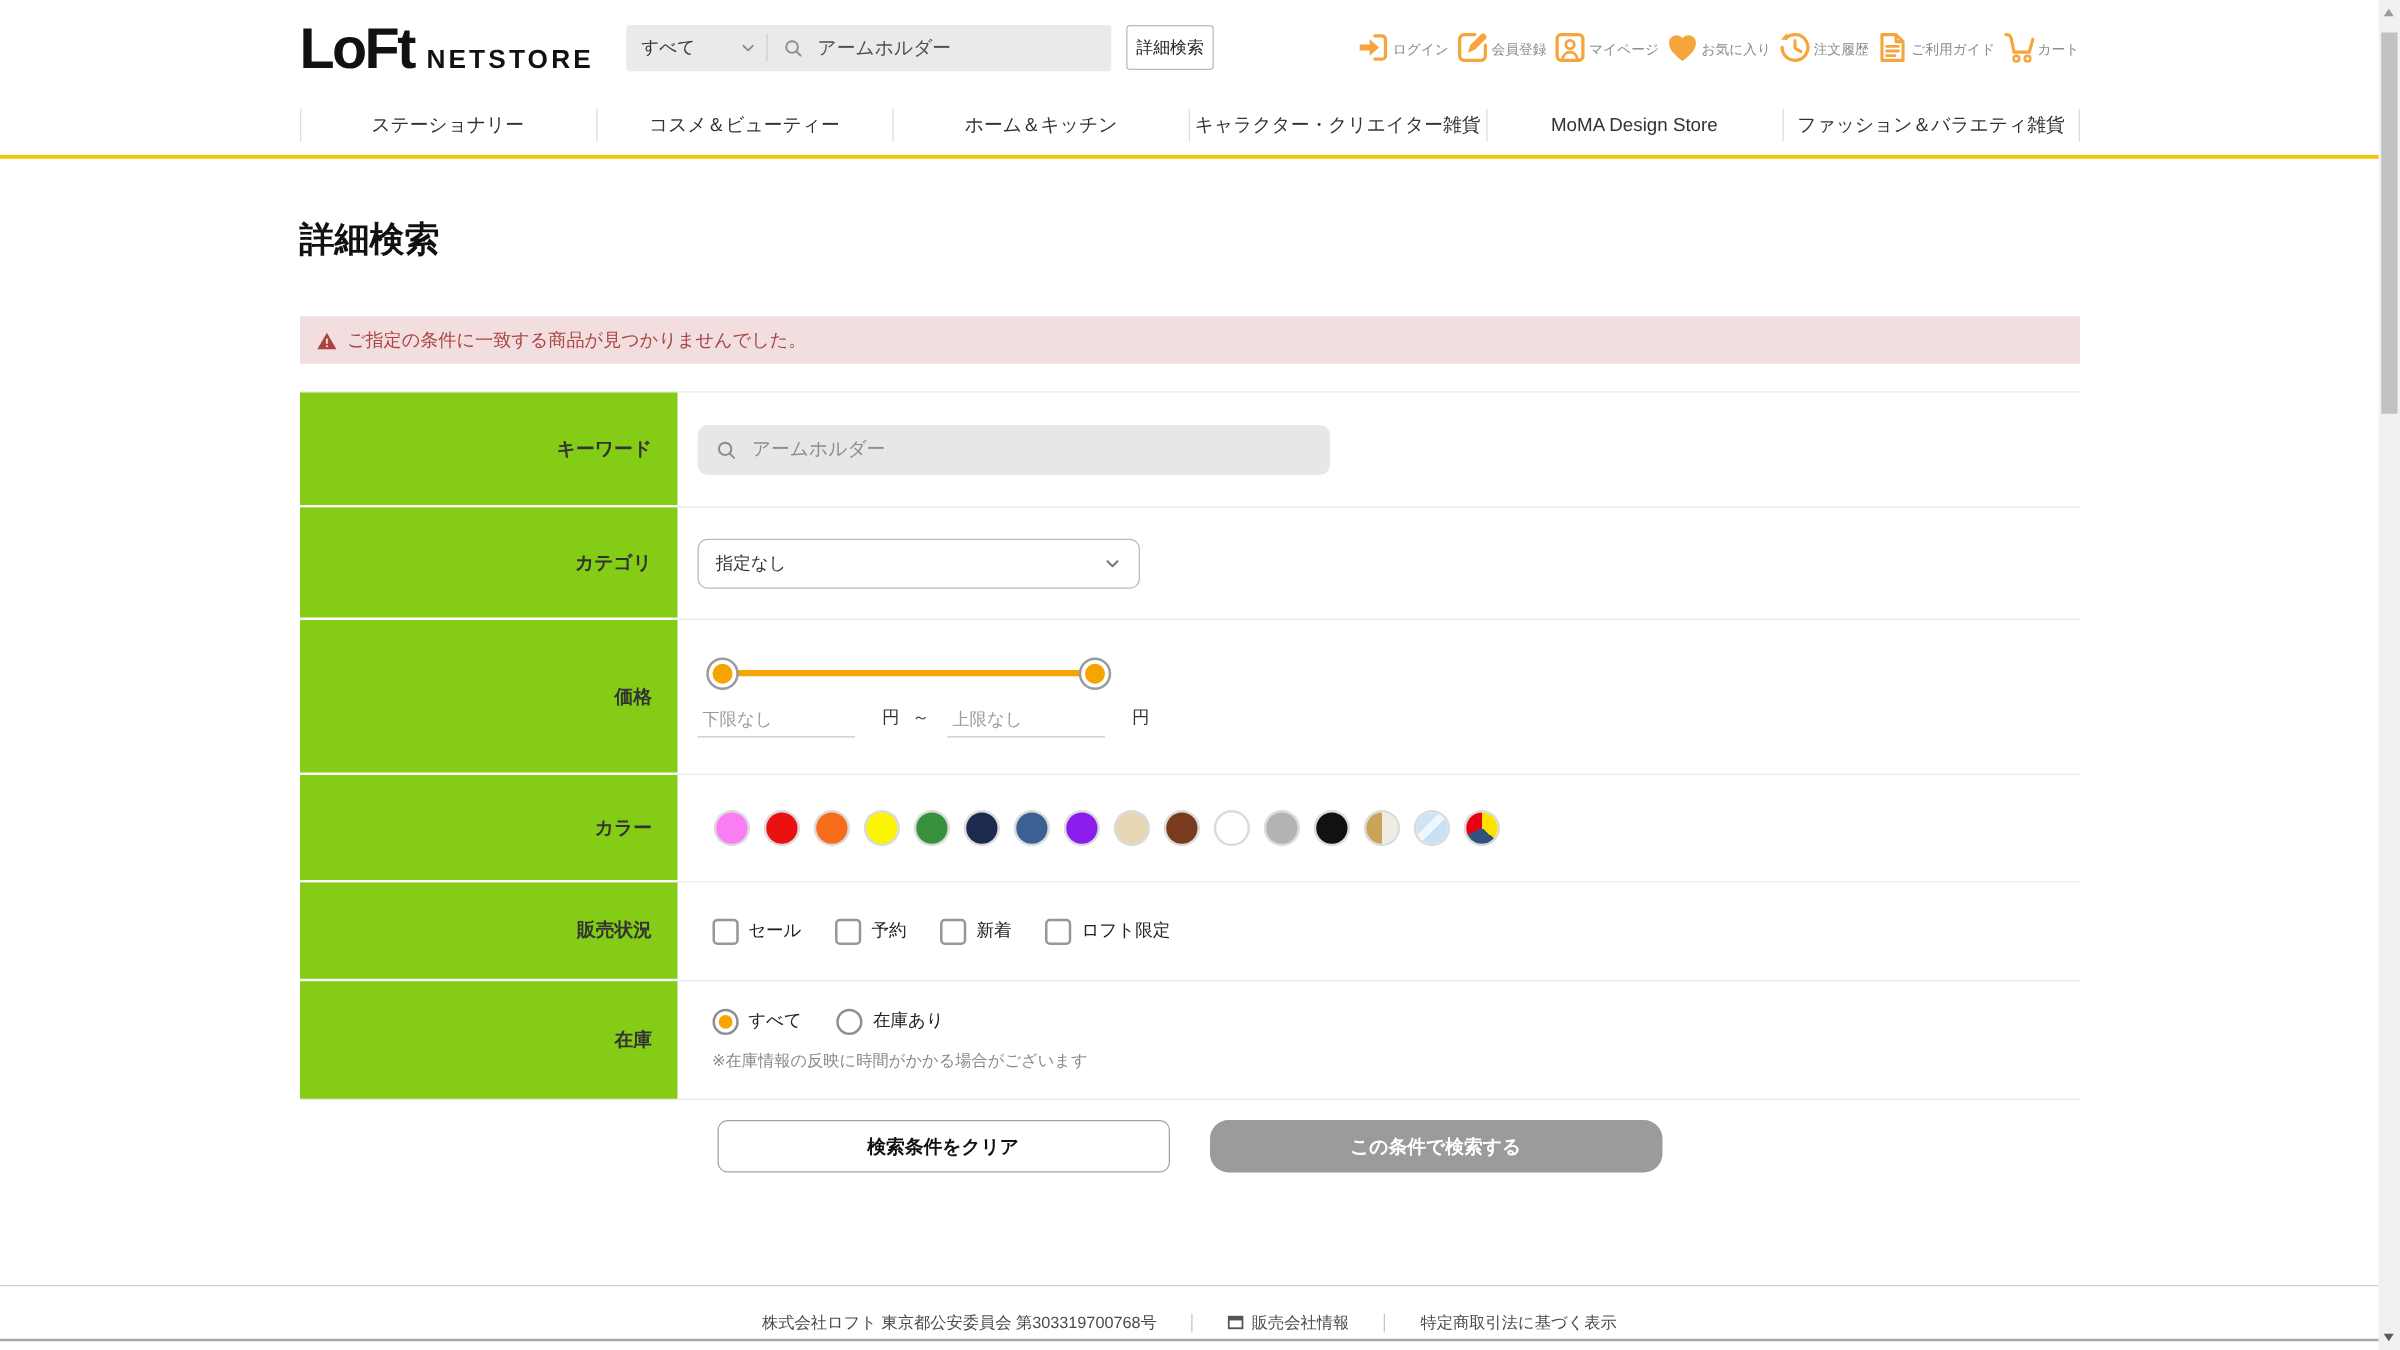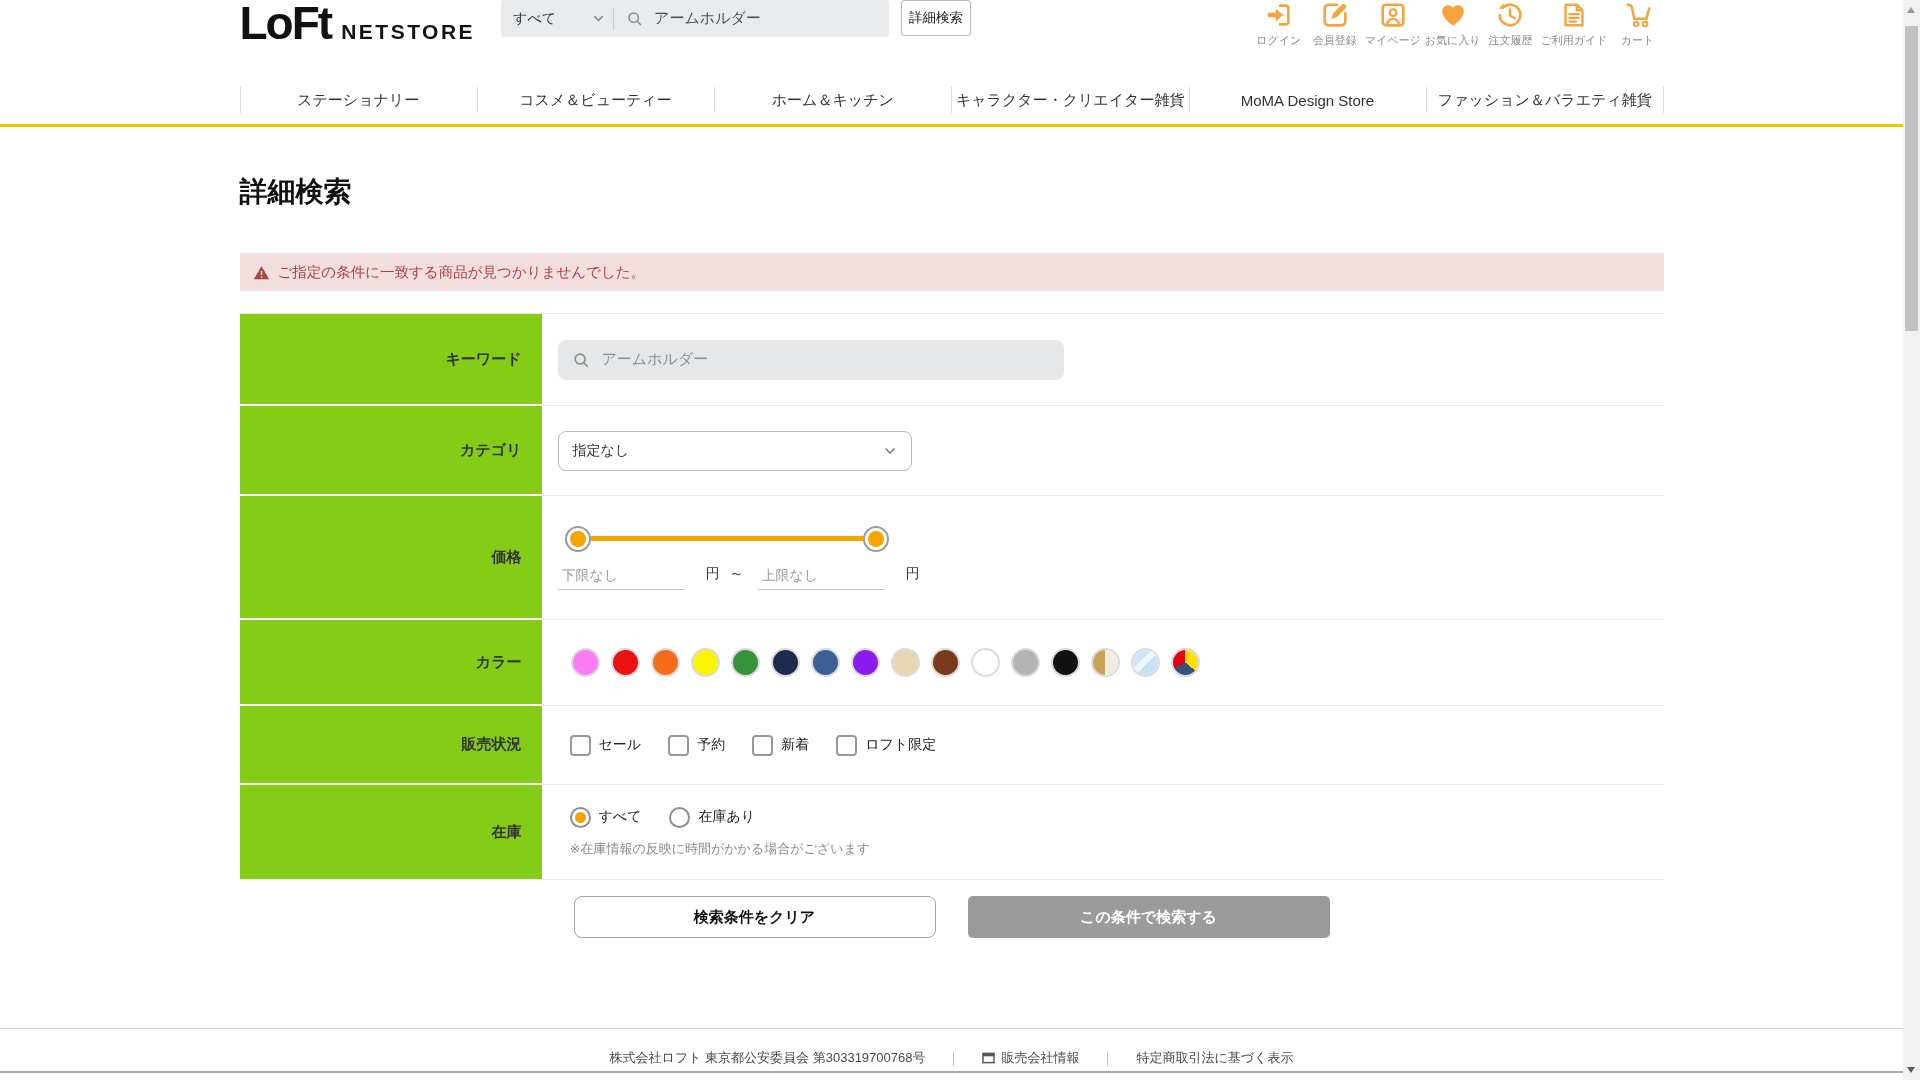--- a/index.html
+++ b/index.html
@@ -4,35 +4,35 @@
 <style>
   html,body{margin:0;padding:0;}
   body{
     width:1920px;height:1080px;overflow:hidden;background:#fff;position:relative;
     font-family:"Liberation Sans","DejaVu Sans",sans-serif;color:#333;
   }
   .viewport{margin-right:17px;}
   .wrap{width:1424px;margin:0 auto;}
 
   
-  .topbar{display:flex;align-items:flex-start;height:76px;}
+  .topbar{display:flex;align-items:center;height:76px;}
   .logo{display:flex;align-items:baseline;cursor:pointer;}
   .logo-loft{font-size:46px;font-weight:900;letter-spacing:-2px;color:#111;line-height:1;}
   .logo-net{font-size:21px;font-weight:700;letter-spacing:2.5px;margin-left:10px;color:#111;}
   .sbox{display:flex;align-items:center;width:388px;height:37px;background:#E8EAEC;border-radius:3px;margin-left:26px;}
   .scope{display:flex;align-items:center;width:112px;padding:0 8px 0 12px;font-size:14px;color:#333;cursor:pointer;box-sizing:border-box;}
   .scope .chev{margin-left:auto;color:#8A8A8A;width:13px;height:13px;}
   .sdiv{width:1px;height:22px;background:#CBCBCB;}
   .query{display:flex;align-items:center;padding:0 12px;flex:1;}
   .query .mag{width:17px;height:17px;color:#8D8D8D;flex:none;}
   .query input{border:none;background:transparent;outline:none;font-size:15px;color:#4E4E4E;margin-left:9px;flex:1;font-family:inherit;}
   .adv-btn{margin-left:12px;height:36px;padding:0 7px;background:#fff;border:1px solid #B9B9B9;border-radius:3px;
     font-size:13.5px;color:#222;display:flex;align-items:center;cursor:pointer;font-family:inherit;}
   .utils{margin-left:auto;display:flex;align-items:flex-start;gap:4px;}
-  .util{display:flex;flex-direction:column;align-items:center;min-width:52px;cursor:pointer;}
+  .util{display:flex;flex-direction:row;align-items:center;min-width:52px;cursor:pointer;}
   .util .uicon{width:30px;height:30px;}
   .util .uicon svg{width:30px;height:30px;display:block;}
   .ulabel{font-size:11px;color:#8A8A8A;margin-top:3px;white-space:nowrap;}
 
   
   .nav{border-bottom:3px solid #F5C400;}
   .nav-list{display:flex;height:48px;position:relative;}
   .nav-list::after{content:"";position:absolute;right:0;top:11px;bottom:11px;width:1px;background:#DBDBDB;}
   .nav-item{flex:1;display:flex;align-items:center;justify-content:center;font-size:15px;color:#333;position:relative;cursor:pointer;white-space:nowrap;}
   .nav-item::before{content:"";position:absolute;left:0;top:11px;bottom:11px;width:1px;background:#DBDBDB;}
@@ -82,21 +82,21 @@
 
   .radio-row{display:flex;align-items:center;margin-left:12px;}
   .radio-opt{display:flex;align-items:center;margin-right:28px;cursor:pointer;}
   .rcirc{width:21px;height:21px;border:2px solid #8F8F8F;border-radius:50%;box-sizing:border-box;margin-right:8px;position:relative;background:#fff;flex:none;}
   .rcirc.checked::after{content:"";position:absolute;inset:3px;background:#F6A400;border-radius:50%;}
   .ropt-label{font-size:14px;color:#222;}
   .stock-note{margin-top:12px;margin-left:12px;font-size:13px;color:#8A8A8A;}
 
   .actions{display:flex;justify-content:center;gap:32px;margin-top:16px;}
   .btn-clear{width:362px;height:42px;background:#fff;border:1px solid #A3A3A3;border-radius:8px;font-size:15px;font-weight:700;color:#111;cursor:pointer;font-family:inherit;}
-  .btn-search{width:362px;height:42px;background:#9B9B9B;border:none;border-radius:5px;font-size:15px;font-weight:700;color:#fff;cursor:pointer;font-family:inherit;}
+  .btn-search{width:362px;height:42px;background:#9B9B9B;border:none;border-radius:15px;font-size:15px;font-weight:700;color:#fff;cursor:pointer;font-family:inherit;}
 
   
   .footer{margin-top:90px;border-top:1px solid #CFCFCF;}
   .footer-inner{display:flex;align-items:center;justify-content:center;padding:20px 0 8px;font-size:13px;color:#4A4A4A;}
   .fsep{width:1px;height:15px;background:#C4C4C4;margin:0 28px;}
   .flink{display:flex;align-items:center;cursor:pointer;}
   .flink .fic{display:flex;margin-right:6px;}
   .flink .fic:empty{display:none;}
   .bottom-line{position:absolute;left:0;right:17px;top:1071px;height:2px;background:#A9A9A9;}
 

